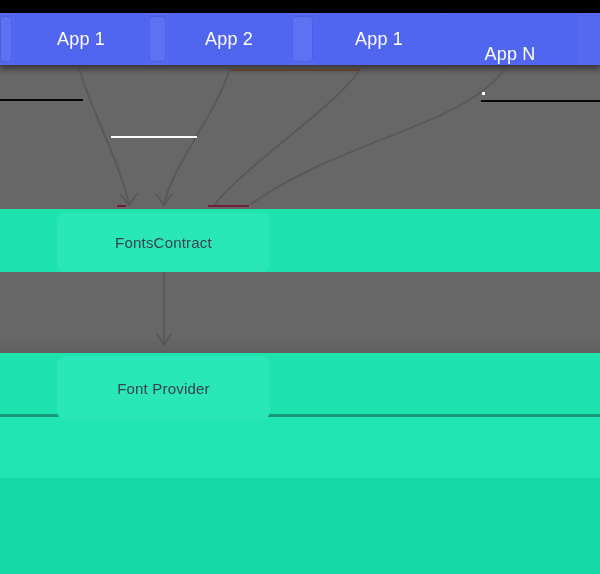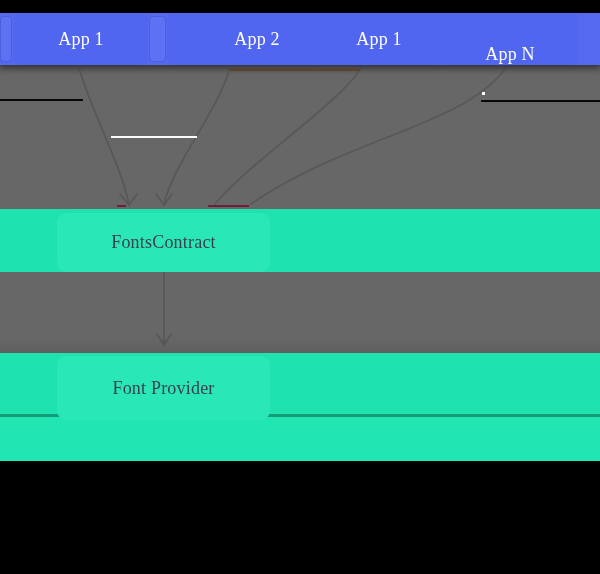--- a/index.html
+++ b/index.html
@@ -1,19 +1,19 @@
 <!DOCTYPE html>
 <html style="--top-strip: #000000; --band-blue: #5468f0; --app-blue: #5166f0; --strip-blue: #5d71f5; --app-label: #ffffff; --gray-backdrop: #676767; --arrow-gray: #585858; --band-green: #1ee3ae; --node-green: #2ae7b7; --band3-green: #21e6b2; --cache-green: #2de9ba; --bottom-green: #16d9a5; --label-dark: #39424b;"><head>
 <meta charset="utf-8">
 <style>
   html,body{margin:0;padding:0;background:#000;}
   .canvas{
-    position:relative;width:600px;height:461px;overflow:hidden;
+    position:relative;width:600px;height:574px;overflow:hidden;
     background:var(--top-strip,#000);
-    font-family:Liberation Serif, serif;
+    font-family:Liberation Sans, sans-serif;
   }
   .abs{position:absolute;}
   
   .apps-band{left:0;top:13px;width:600px;height:52px;background:var(--band-blue,#5468f0);
     box-shadow:0 3px 6px rgba(0,0,0,.4);z-index:3;}
   .edge-strip{top:3px;height:46px;border-radius:4px;background:var(--strip-blue,#5d71f5);
     border:1px solid rgba(30,42,140,.25);box-sizing:border-box;}
   .app-box{top:0;height:52px;border-radius:6px;background:var(--app-blue,#5166f0);
     display:flex;align-items:center;justify-content:center;}
   .app-box span{color:var(--app-label,#fff);font-size:18px;letter-spacing:.2px;}
@@ -26,21 +26,21 @@
     background:linear-gradient(rgba(0,0,0,0) 82%,rgba(0,0,0,.08));}
   svg.layer{position:absolute;left:0;top:0;}
   
   .band1{left:0;top:209px;width:600px;height:63px;background:var(--band-green,#1ee3ae);z-index:1;}
   .band2{left:0;top:353px;width:600px;height:64px;background:var(--band-green,#1ee3ae);z-index:1;}
   .band2-hairline{left:0;top:414px;width:600px;height:3px;background:rgba(8,72,55,.45);z-index:1;}
   .band3{left:0;top:417px;width:600px;height:61px;background:var(--band3-green,#21e6b2);z-index:0;}
   .bottom-zone{left:0;top:478px;width:600px;height:96px;background:var(--bottom-green,#16d9a5);z-index:0;}
   
   .node{border-radius:9px;display:flex;align-items:center;justify-content:center;z-index:2;}
-  .node span{color:var(--label-dark,#39424b);font-size:18px;letter-spacing:.2px;}
+  .node span{color:var(--label-dark,#39424b);font-size:15px;letter-spacing:.2px;}
   .node-fc{left:57px;top:213px;width:213px;height:59px;background:var(--node-green,#2ae7b7);}
   .node-fp{left:57px;top:356px;width:213px;height:64px;background:var(--node-green,#2ae7b7);}
   .node-cache{left:57px;top:438px;width:213px;height:52px;background:var(--cache-green,#2de9ba);}
   
   .art{z-index:2;}
   .art-black{background:#070707;}
   .art-white{background:#fafafa;}
   .art-maroon{background:#6e2039;}
   .art-brown{background:rgba(108,68,40,.85);}
 </style>
@@ -53,21 +53,21 @@
 
   <div class="abs apps-band">
     <div class="abs edge-strip" style="left:0;width:12px;"></div>
     <div class="abs edge-strip" style="left:149px;width:17px;"></div>
     <div class="abs edge-strip" style="left:292px;width:21px;"></div>
     <div class="abs edge-strip" style="left:445px;width:18px;"></div>
 
     <div class="abs app-box" style="left:14px;width:134px;">
       <span>App 1</span>
     </div>
-    <div class="abs app-box" style="left:167px;width:124px;padding-left:28px;">
+    <div class="abs app-box" style="left:167px;width:124px;">
       <span>App 2</span>
     </div>
     <div class="abs app-box" style="left:314px;width:130px;">
       <span>App 1</span>
     </div>
     <div class="abs app-box" style="left:442px;width:136px;align-items:flex-end;">
       <span>App N</span>
     </div>
   </div>
 

